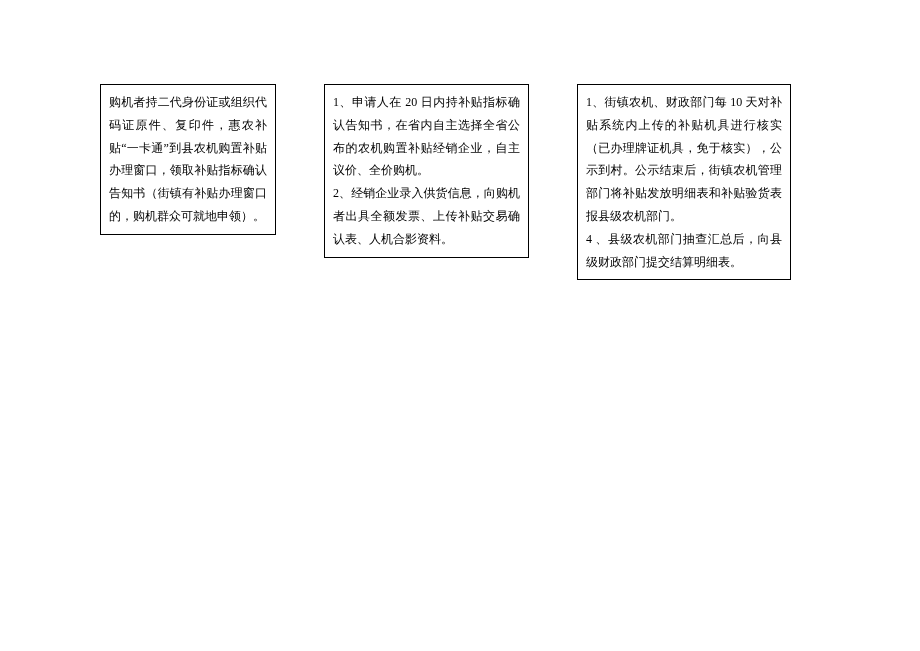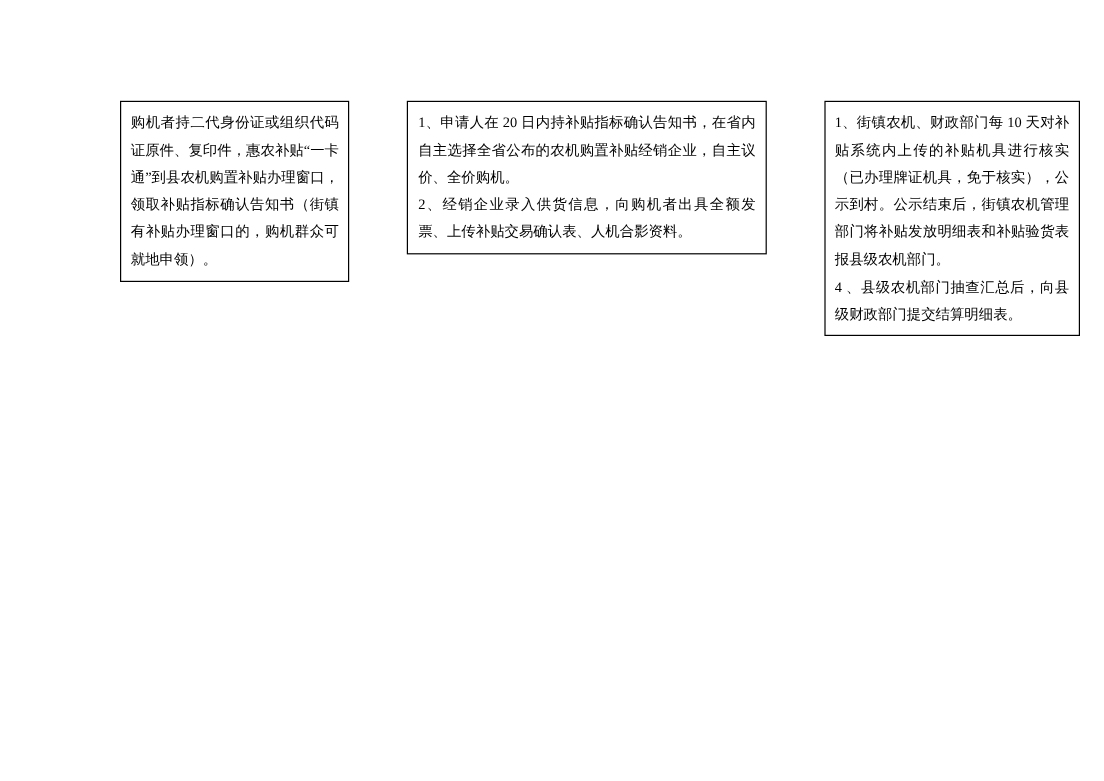--- a/index.html
+++ b/index.html
@@ -25,24 +25,24 @@
       gap: 48px;
     }
     .box {
       border: 1px solid #000000;
       padding: 6px 8px;
       line-height: 1.9;
       text-align: justify;
       text-justify: inter-ideograph;
     }
     .box-1 {
-      width: 192px;
+      width: 176px;
     }
     .box-2 {
-      width: 300px;
+      width: 205px;
     }
     .box-3 {
       width: 214px;
     }
   </style>
 </head>
 <body>
 
 <div class="container">
   <div class="box box-1">

